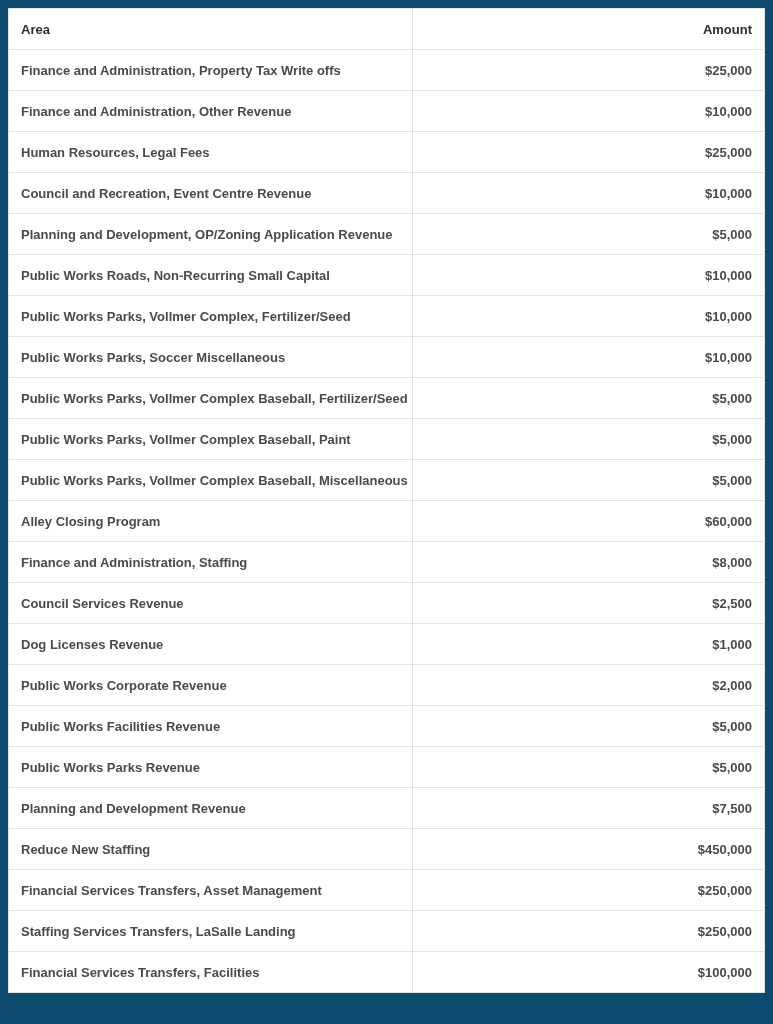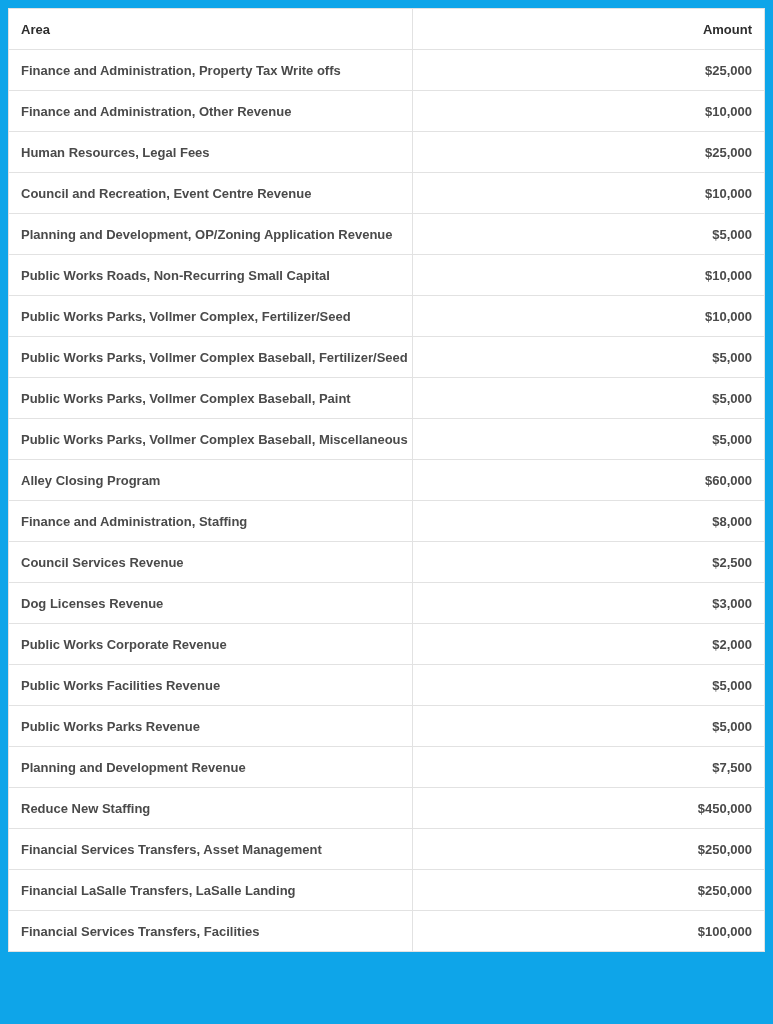--- a/index.html
+++ b/index.html
@@ -3,21 +3,21 @@
 <meta charset="utf-8">
 <style>
   * { margin: 0; padding: 0; box-sizing: border-box; }
   html, body {
     background: #ffffff;
     font-family: "Liberation Sans", "DejaVu Sans", sans-serif;
   }
   .page {
     width: 773px;
     height: 1024px;
-    background: #0ea5e9;
+    background: #0c4a6e;
     position: relative;
   }
   table.data-table {
     position: absolute;
     top: 8px;
     left: 8px;
     width: 757px;
     border-collapse: collapse;
     table-layout: fixed;
     background: #ffffff;
@@ -83,20 +83,24 @@
         </tr>
         <tr>
           <td class="align-left">Public Works Roads, Non-Recurring Small Capital</td>
           <td class="align-right">$10,000</td>
         </tr>
         <tr>
           <td class="align-left">Public Works Parks, Vollmer Complex, Fertilizer/Seed</td>
           <td class="align-right">$10,000</td>
         </tr>
         <tr>
+          <td class="align-left">Public Works Parks, Soccer Miscellaneous</td>
+          <td class="align-right">$10,000</td>
+        </tr>
+        <tr>
           <td class="align-left">Public Works Parks, Vollmer Complex Baseball, Fertilizer/Seed</td>
           <td class="align-right">$5,000</td>
         </tr>
         <tr>
           <td class="align-left">Public Works Parks, Vollmer Complex Baseball, Paint</td>
           <td class="align-right">$5,000</td>
         </tr>
         <tr>
           <td class="align-left">Public Works Parks, Vollmer Complex Baseball, Miscellaneous</td>
           <td class="align-right">$5,000</td>
@@ -108,21 +112,21 @@
         <tr>
           <td class="align-left">Finance and Administration, Staffing</td>
           <td class="align-right">$8,000</td>
         </tr>
         <tr>
           <td class="align-left">Council Services Revenue</td>
           <td class="align-right">$2,500</td>
         </tr>
         <tr>
           <td class="align-left">Dog Licenses Revenue</td>
-          <td class="align-right">$3,000</td>
+          <td class="align-right">$1,000</td>
         </tr>
         <tr>
           <td class="align-left">Public Works Corporate Revenue</td>
           <td class="align-right">$2,000</td>
         </tr>
         <tr>
           <td class="align-left">Public Works Facilities Revenue</td>
           <td class="align-right">$5,000</td>
         </tr>
         <tr>
@@ -135,21 +139,21 @@
         </tr>
         <tr>
           <td class="align-left">Reduce New Staffing</td>
           <td class="align-right">$450,000</td>
         </tr>
         <tr>
           <td class="align-left">Financial Services Transfers, Asset Management</td>
           <td class="align-right">$250,000</td>
         </tr>
         <tr>
-          <td class="align-left">Financial LaSalle Transfers, LaSalle Landing</td>
+          <td class="align-left">Staffing Services Transfers, LaSalle Landing</td>
           <td class="align-right">$250,000</td>
         </tr>
         <tr>
           <td class="align-left">Financial Services Transfers, Facilities</td>
           <td class="align-right">$100,000</td>
         </tr>
       </tbody>
   </table>
 </div>
 

